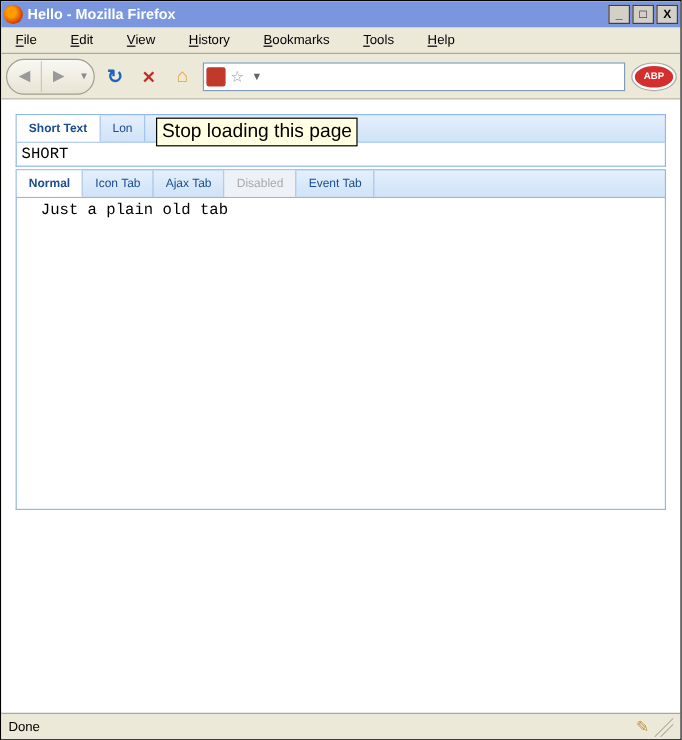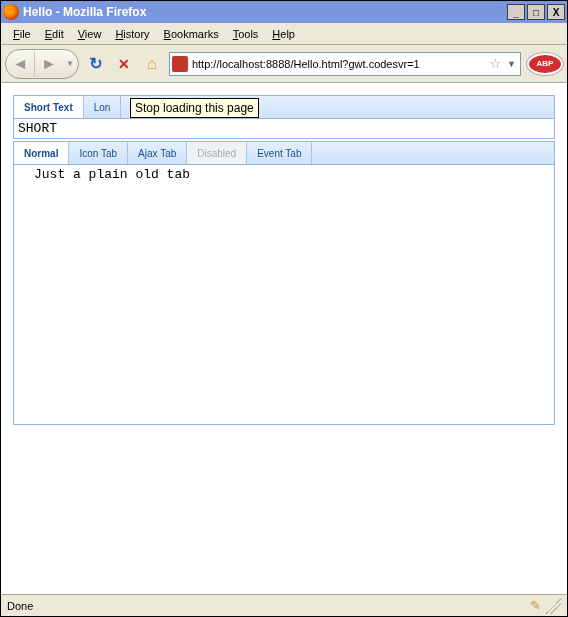--- a/index.html
+++ b/index.html
@@ -34,21 +34,21 @@
   width: 18px; height: 16px;
   background: #d4d0c8;
   border: 1px solid #404040;
   display: flex; align-items: center; justify-content: center;
   font-size: 10px; font-family: Arial; font-weight: bold;
   color: #000;
 }
 .menubar {
   height: 22px; background: #ece9d8;
   display: flex; align-items: center;
-  padding: 0 6px; gap: 2px;
+  padding: 0 6px; gap: 16px;
   border-bottom: 1px solid #aca899;
 }
 .menuitem { padding: 2px 6px; cursor: default; }
 .menuitem u { text-decoration: underline; }
 .toolbar {
   height: 38px; background: #ece9d8;
   display: flex; align-items: center;
   padding: 0 4px; gap: 6px;
   border-bottom: 1px solid #aca899;
   position: relative;
@@ -139,21 +139,21 @@
   color: #000;
 }
 .panel.small { height: 20px; margin-bottom: 2px; }
 .panel.big { height: 260px; padding-left: 20px; }
 .tooltip {
   position: absolute;
   top: 97px; left: 129px;
   background: #ffffe1;
   border: 1px solid #000;
   padding: 2px 4px;
-  font-size: 12px;
+  font-size: 16px;
   z-index: 100;
 }
 .statusbar {
   position: absolute;
   bottom: 0; left: 0; right: 0;
   height: 22px;
   background: #ece9d8;
   border-top: 1px solid #aca899;
   display: flex; align-items: center;
   padding: 0 6px;
@@ -192,21 +192,20 @@
   <div class="navbtn-group">
     <div class="navbtn back">◄</div>
     <div class="navbtn">►</div>
     <div class="dropdown-arrow">▼</div>
   </div>
   <div class="tbicon reload">↻</div>
   <div class="tbicon stop">✕</div>
   <div class="tbicon home">⌂</div>
   <div class="urlbar">
     <div class="favicon"></div>
-    <div class="url">http://localhost:8888/Hello.html?gwt.codesvr=1</div>
     <div class="star">☆</div>
     <div class="dd">▼</div>
   </div>
   <div class="abp">ABP</div>
 </div>
 
 <div class="tooltip">Stop loading this page</div>
 
 <div class="content">
 

